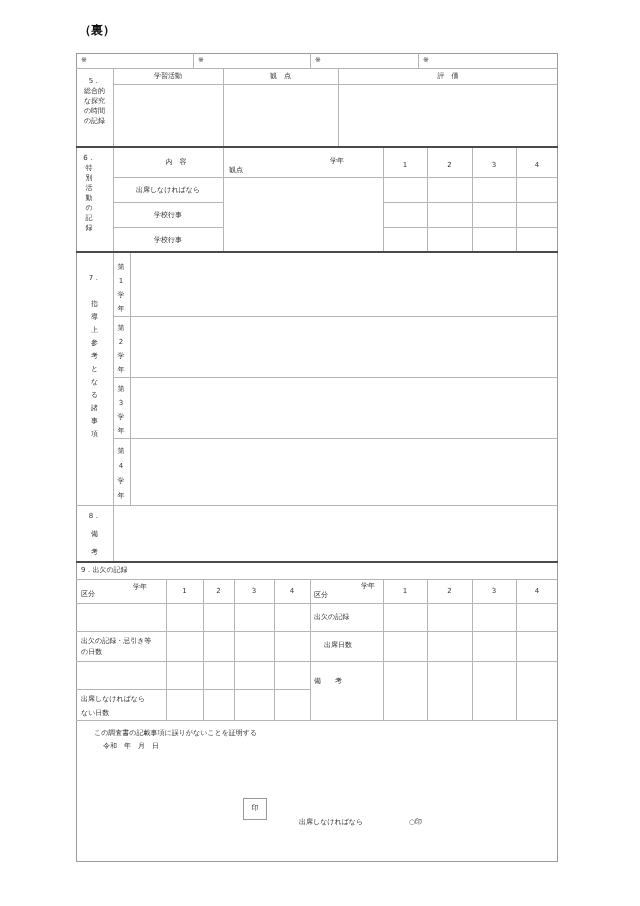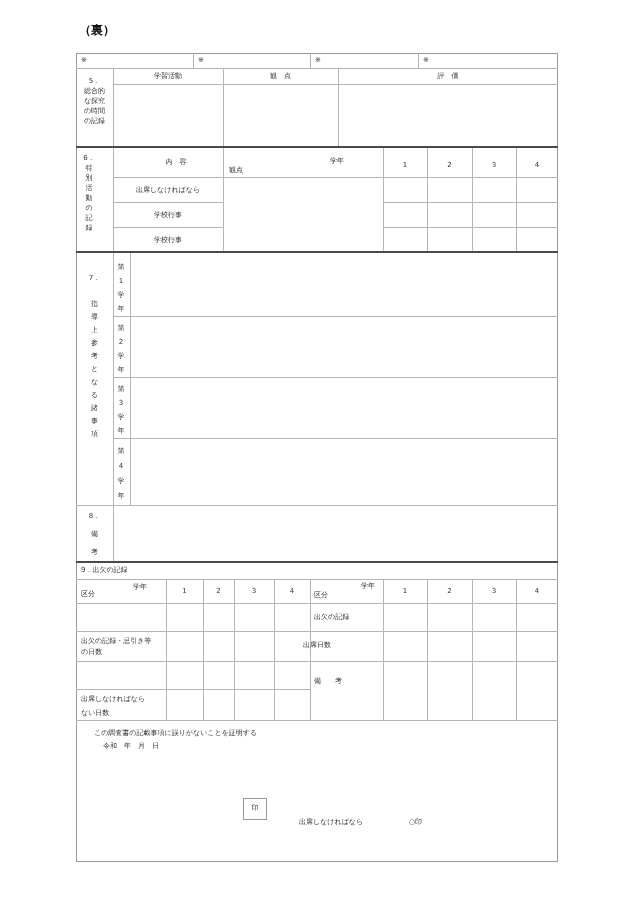--- a/index.html
+++ b/index.html
@@ -169,21 +169,21 @@
 ない日数</div>
 
 <div class="txt" style="left:314px;top:591px;">区分</div>
 <div class="txt" style="left:361px;top:582px;">学年</div>
 <div class="txt center" style="left:383px;top:587px;width:44px;">1</div>
 <div class="txt center" style="left:427px;top:587px;width:45px;">2</div>
 <div class="txt center" style="left:472px;top:587px;width:44px;">3</div>
 <div class="txt center" style="left:516px;top:587px;width:42px;">4</div>
 
 <div class="txt" style="left:314px;top:613px;">出欠の記録</div>
-<div class="txt" style="left:303px;top:641px;">出席日数</div>
+<div class="txt" style="left:324px;top:641px;">出席日数</div>
 <div class="txt" style="left:314px;top:677px;">備　　考</div>
 
 <div class="cell-hit" style="left:167px;top:604px;width:143px;height:115px;"></div>
 <div class="cell-hit" style="left:384px;top:604px;width:173px;height:115px;"></div>
 
 <div class="txt" style="left:94px;top:729px;">この調査書の記載事項に誤りがないことを証明する</div>
 <div class="txt" style="left:103px;top:742px;">令和　年　月　日</div>
 <div class="stamp" style="left:243px;top:798px;width:22px;height:20px;">
   <div class="txt center" style="left:0;top:5px;width:22px;">印</div>
 </div>

